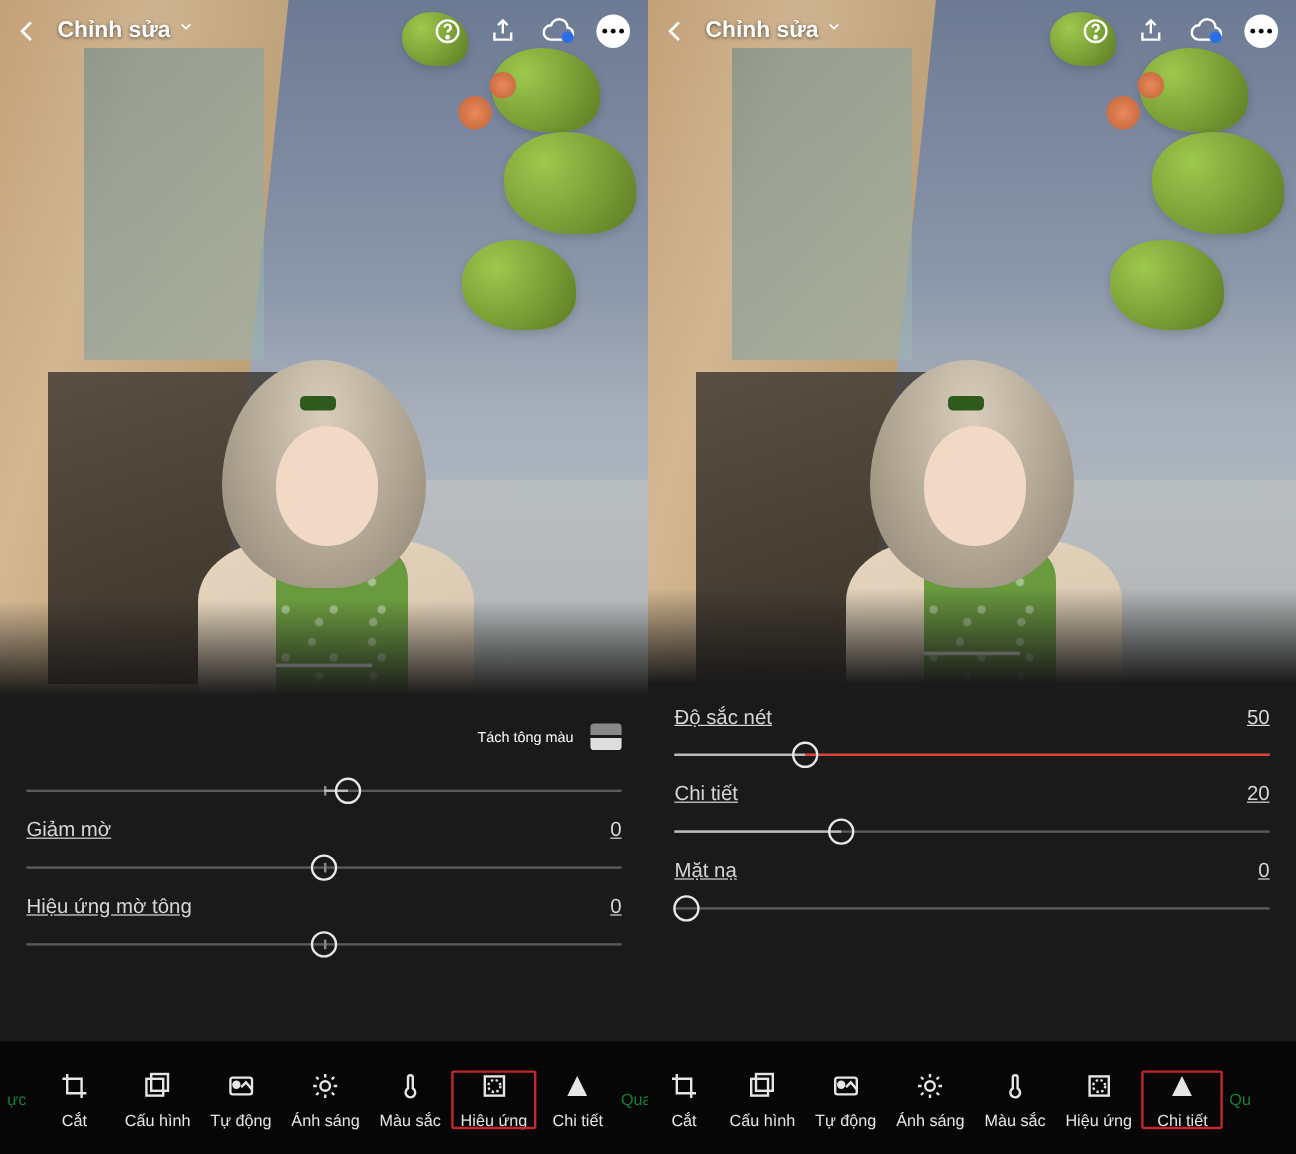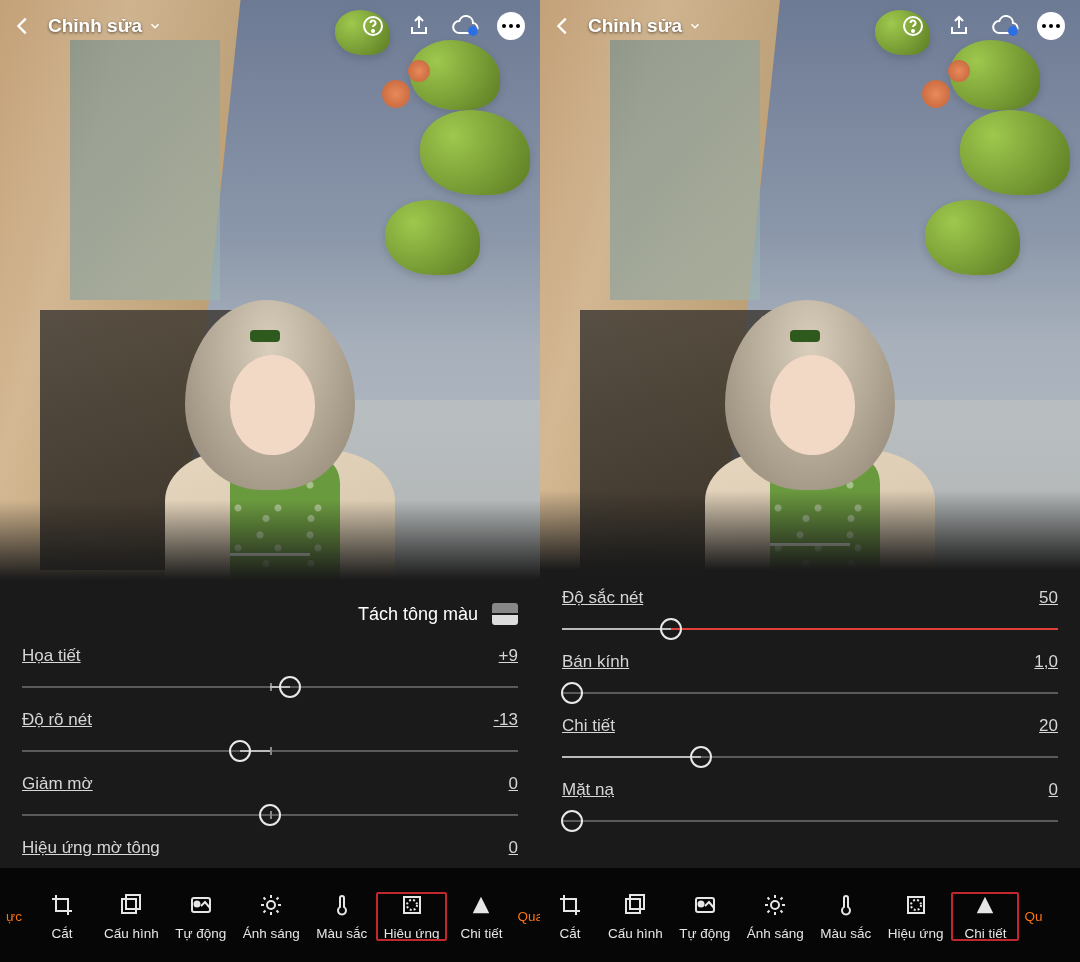--- a/index.html
+++ b/index.html
@@ -37,21 +37,20 @@
   margin-left: 12px;
   color: #fff;
 }
 .topbar .title {
   color: #fff;
   font-size: 19px;
   font-weight: 600;
   margin-left: 14px;
   text-shadow: 0 1px 3px rgba(0,0,0,.6);
   display: flex;
-  align-items: center;
 }
 .topbar .title svg { margin-left:6px; }
 .topbar .back { color:#fff; }
 .topbar .more-circle {
   width: 28px; height: 28px; border-radius: 50%;
   background:#fff; display:flex; align-items:center; justify-content:center;
 }
 .more-dots { display:flex; gap:3px; }
 .more-dots span { width:4px; height:4px; border-radius:50%; background:#000; }
 
@@ -148,21 +147,21 @@
 .panel {
   flex:1;
   background:#1a1a1a;
   padding: 12px 22px 0 22px;
   color:#d8d8d8;
   overflow:hidden;
 }
 .paneltop {
   display:flex; align-items:center; justify-content:flex-end;
   height:44px; gap:14px;
-  font-size:18px; color:#fff;text-align:center;
+  font-size:12px; color:#fff;text-align:center;
 }
 .split-ico { width:26px; height:22px; background:linear-gradient(#888 0 45%, transparent 45% 55%, #ddd 55% 100%); border-radius:3px; }
 
 .slider-row { margin-top:10px;text-decoration:underline; }
 .slider-row .lbls { display:flex; justify-content:space-between; font-size:17px; color:#d6d6d6; }
 .track {
   position:relative; height:26px; margin-top:8px;
 }
 .line { position:absolute; top:12px; left:0; right:0; height:2px; background:#5a5a5a; }
 .line .center-tick { position:absolute; left:50%; top:-3px; width:2px; height:8px; background:#888; }
@@ -183,21 +182,21 @@
   padding: 6px 0 4px 0;
 }
 .bitem {
   display:flex; flex-direction:column; align-items:center; justify-content:flex-end;
   color:#e6e6e6; font-size:13.5px; gap:8px;
   padding: 0 8px;
   flex: 0 0 auto;
   min-width: 68px;
 }
 .bitem .bi-ico { width:26px; height:26px; display:flex; align-items:center; justify-content:center; }
-.bitem.edge { min-width: 28px; padding:0 2px; color:#f97316; }
+.bitem.edge { min-width: 28px; padding:0 2px; color:#15803d; }
 .bitem.highlight { outline:2px solid #c1272d; outline-offset:-2px; border-radius:2px; }
 
 svg { display:block; }
 </style>
 </head>
 <body>
 
 <div class="pane left">
   <div class="topbar">
     <span class="back">
@@ -266,46 +265,29 @@
     <div class="photo-grad"></div>
   </div>
 
   <div class="panel">
     <div class="paneltop">
       <span>Tách tông màu</span>
       <span class="split-ico"></span>
     </div>
 
     <div class="slider-row">
-      <div class="lbls">
-          <span>Họa tiết</span>
-          <span>+9</span>
-        </div>
       <div class="track">
           <div class="line">
             <span class="center-tick"></span>
             <span class="fill" style="left:50%;width:4%"></span>
           </div>
           <div class="thumb" style="left:54%"></div>
         </div>
     </div>
 
-    <div class="slider-row">
-      <div class="lbls">
-          <span>Độ rõ nét</span>
-          <span>-13</span>
-        </div>
-      <div class="track">
-          <div class="line">
-            <span class="center-tick"></span>
-            <span class="fill" style="left:44%;width:6%"></span>
-          </div>
-          <div class="thumb" style="left:44%"></div>
-        </div>
-    </div>
 
     <div class="slider-row">
       <div class="lbls">
           <span>Giảm mờ</span>
           <span>0</span>
         </div>
       <div class="track">
           <div class="line">
             <span class="center-tick"></span>
           </div>
@@ -474,30 +456,20 @@
         </div>
       <div class="track">
           <div class="line">
             <span class="fill" style="left:0;width:22%"></span>
             <span class="fill red" style="left:22%;right:0"></span>
           </div>
           <div class="thumb" style="left:22%"></div>
         </div>
     </div>
 
-    <div class="slider-row">
-      <div class="lbls">
-          <span>Bán kính</span>
-          <span>1,0</span>
-        </div>
-      <div class="track">
-          <div class="line"></div>
-          <div class="thumb" style="left:2%"></div>
-        </div>
-    </div>
 
     <div class="slider-row">
       <div class="lbls">
           <span>Chi tiết</span>
           <span>20</span>
         </div>
       <div class="track">
           <div class="line">
             <span class="fill" style="left:0;width:28%"></span>
           </div>

